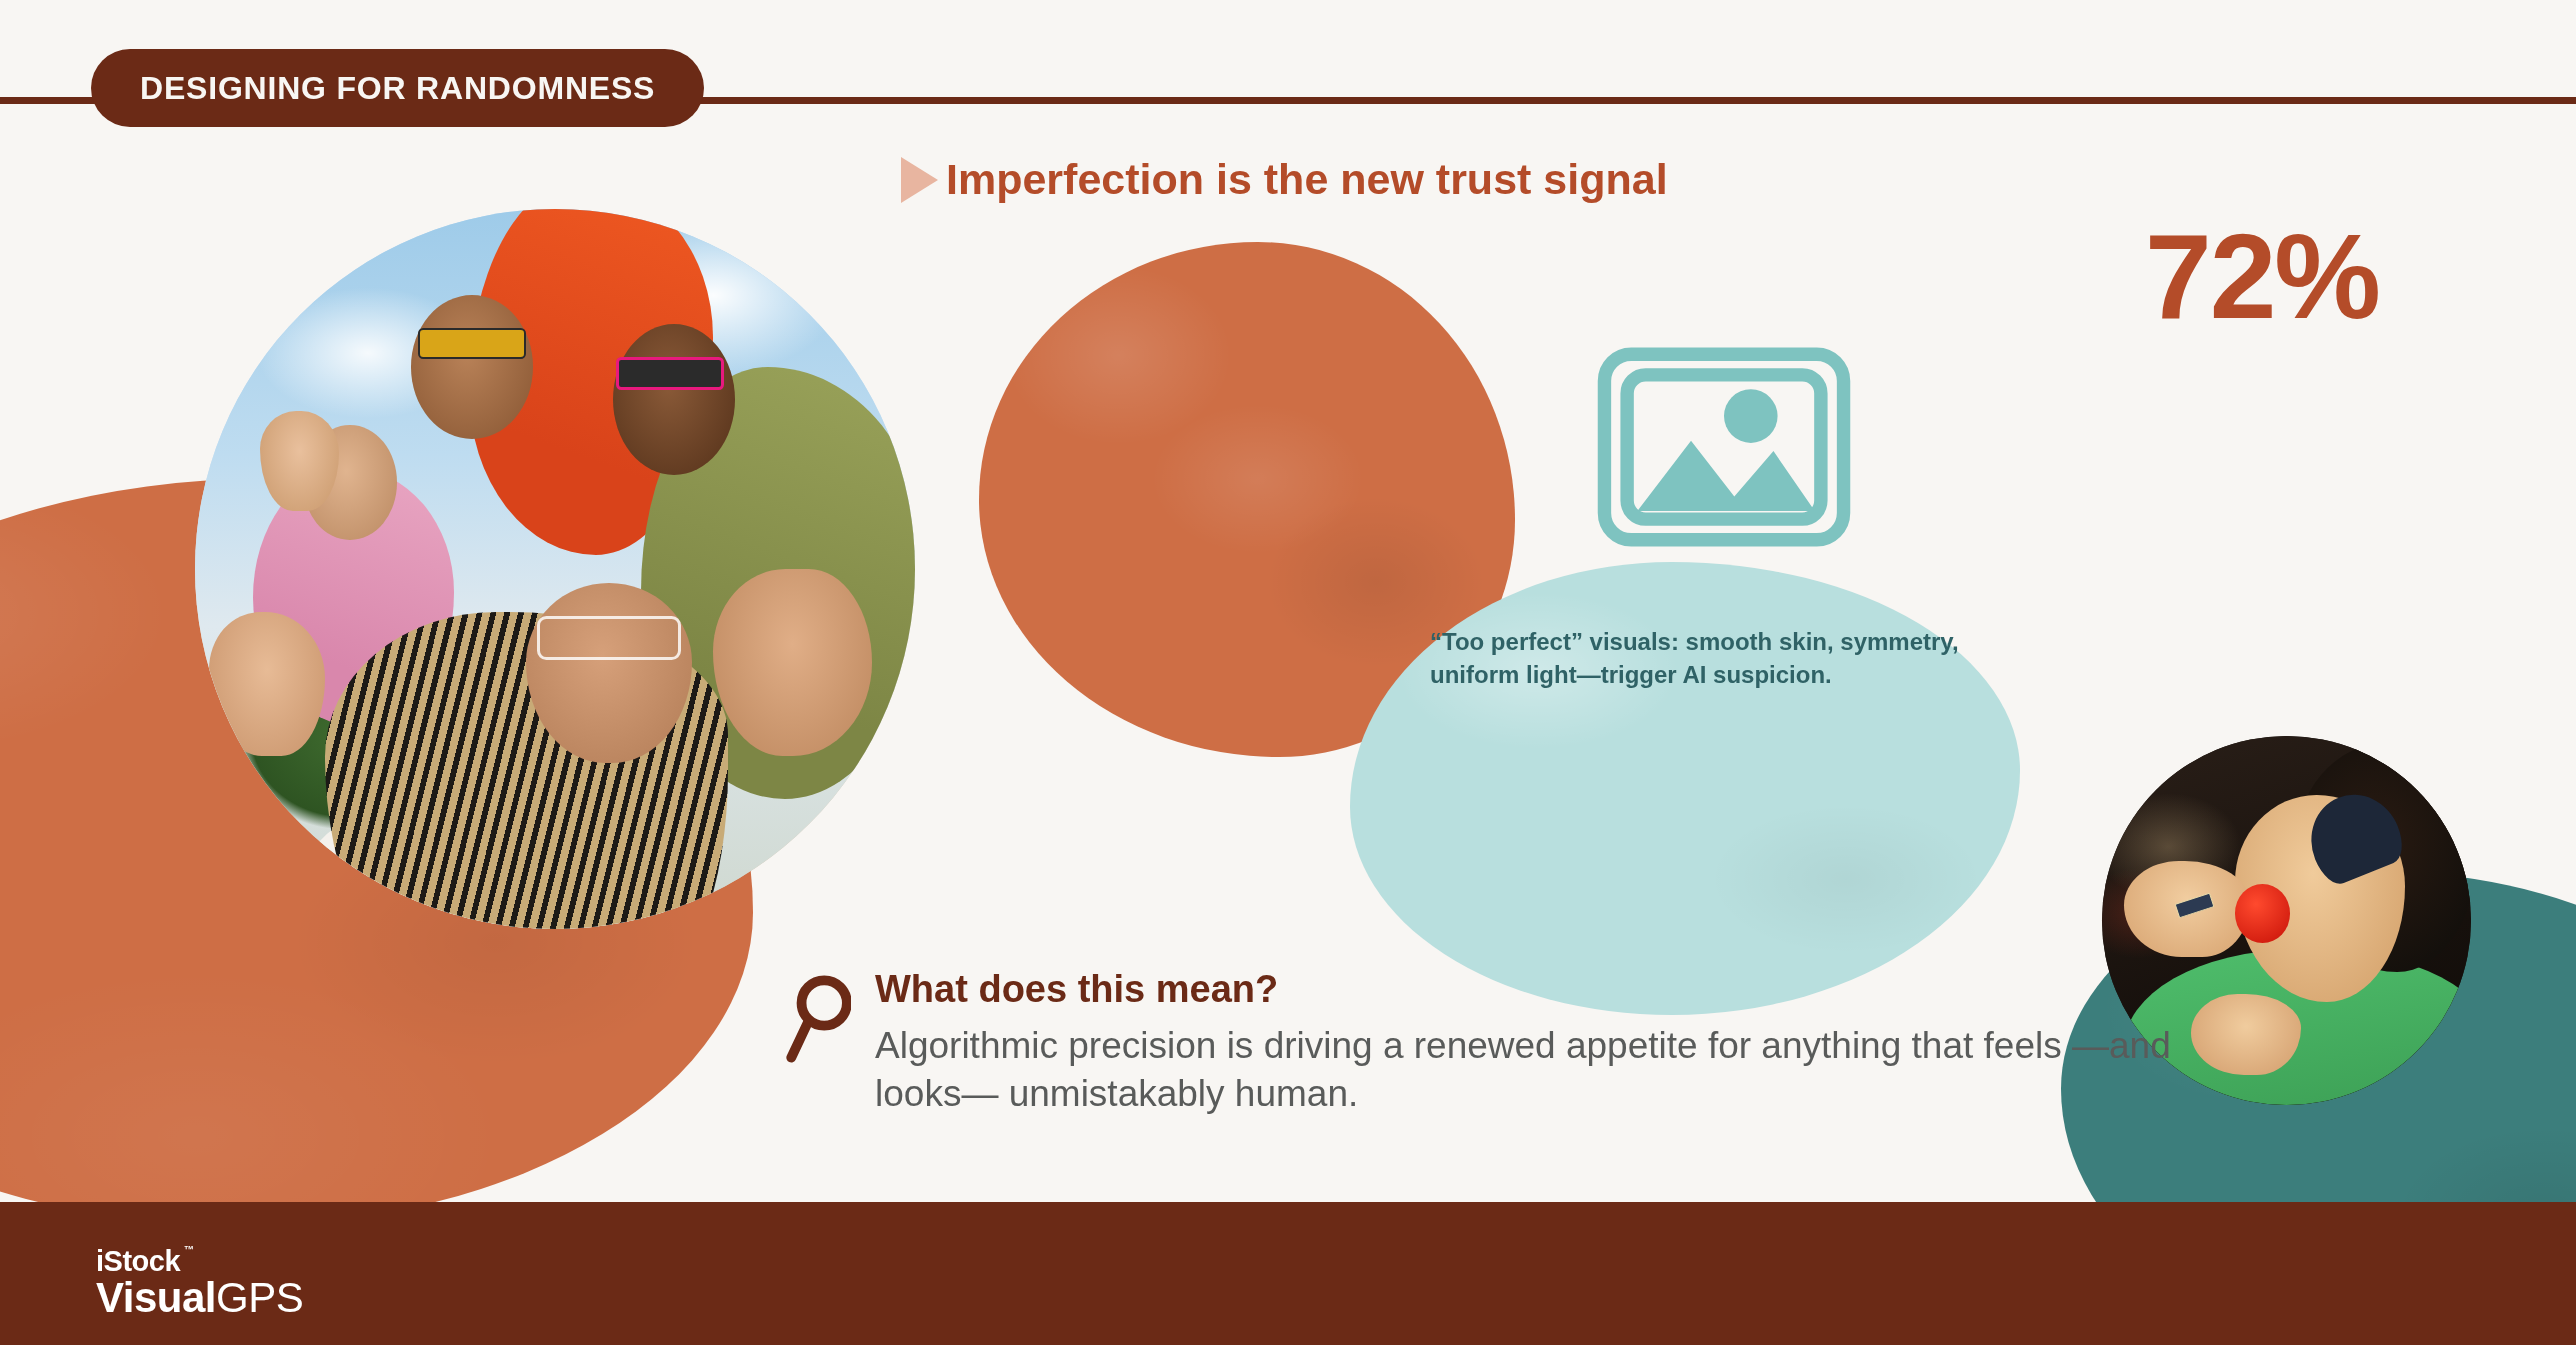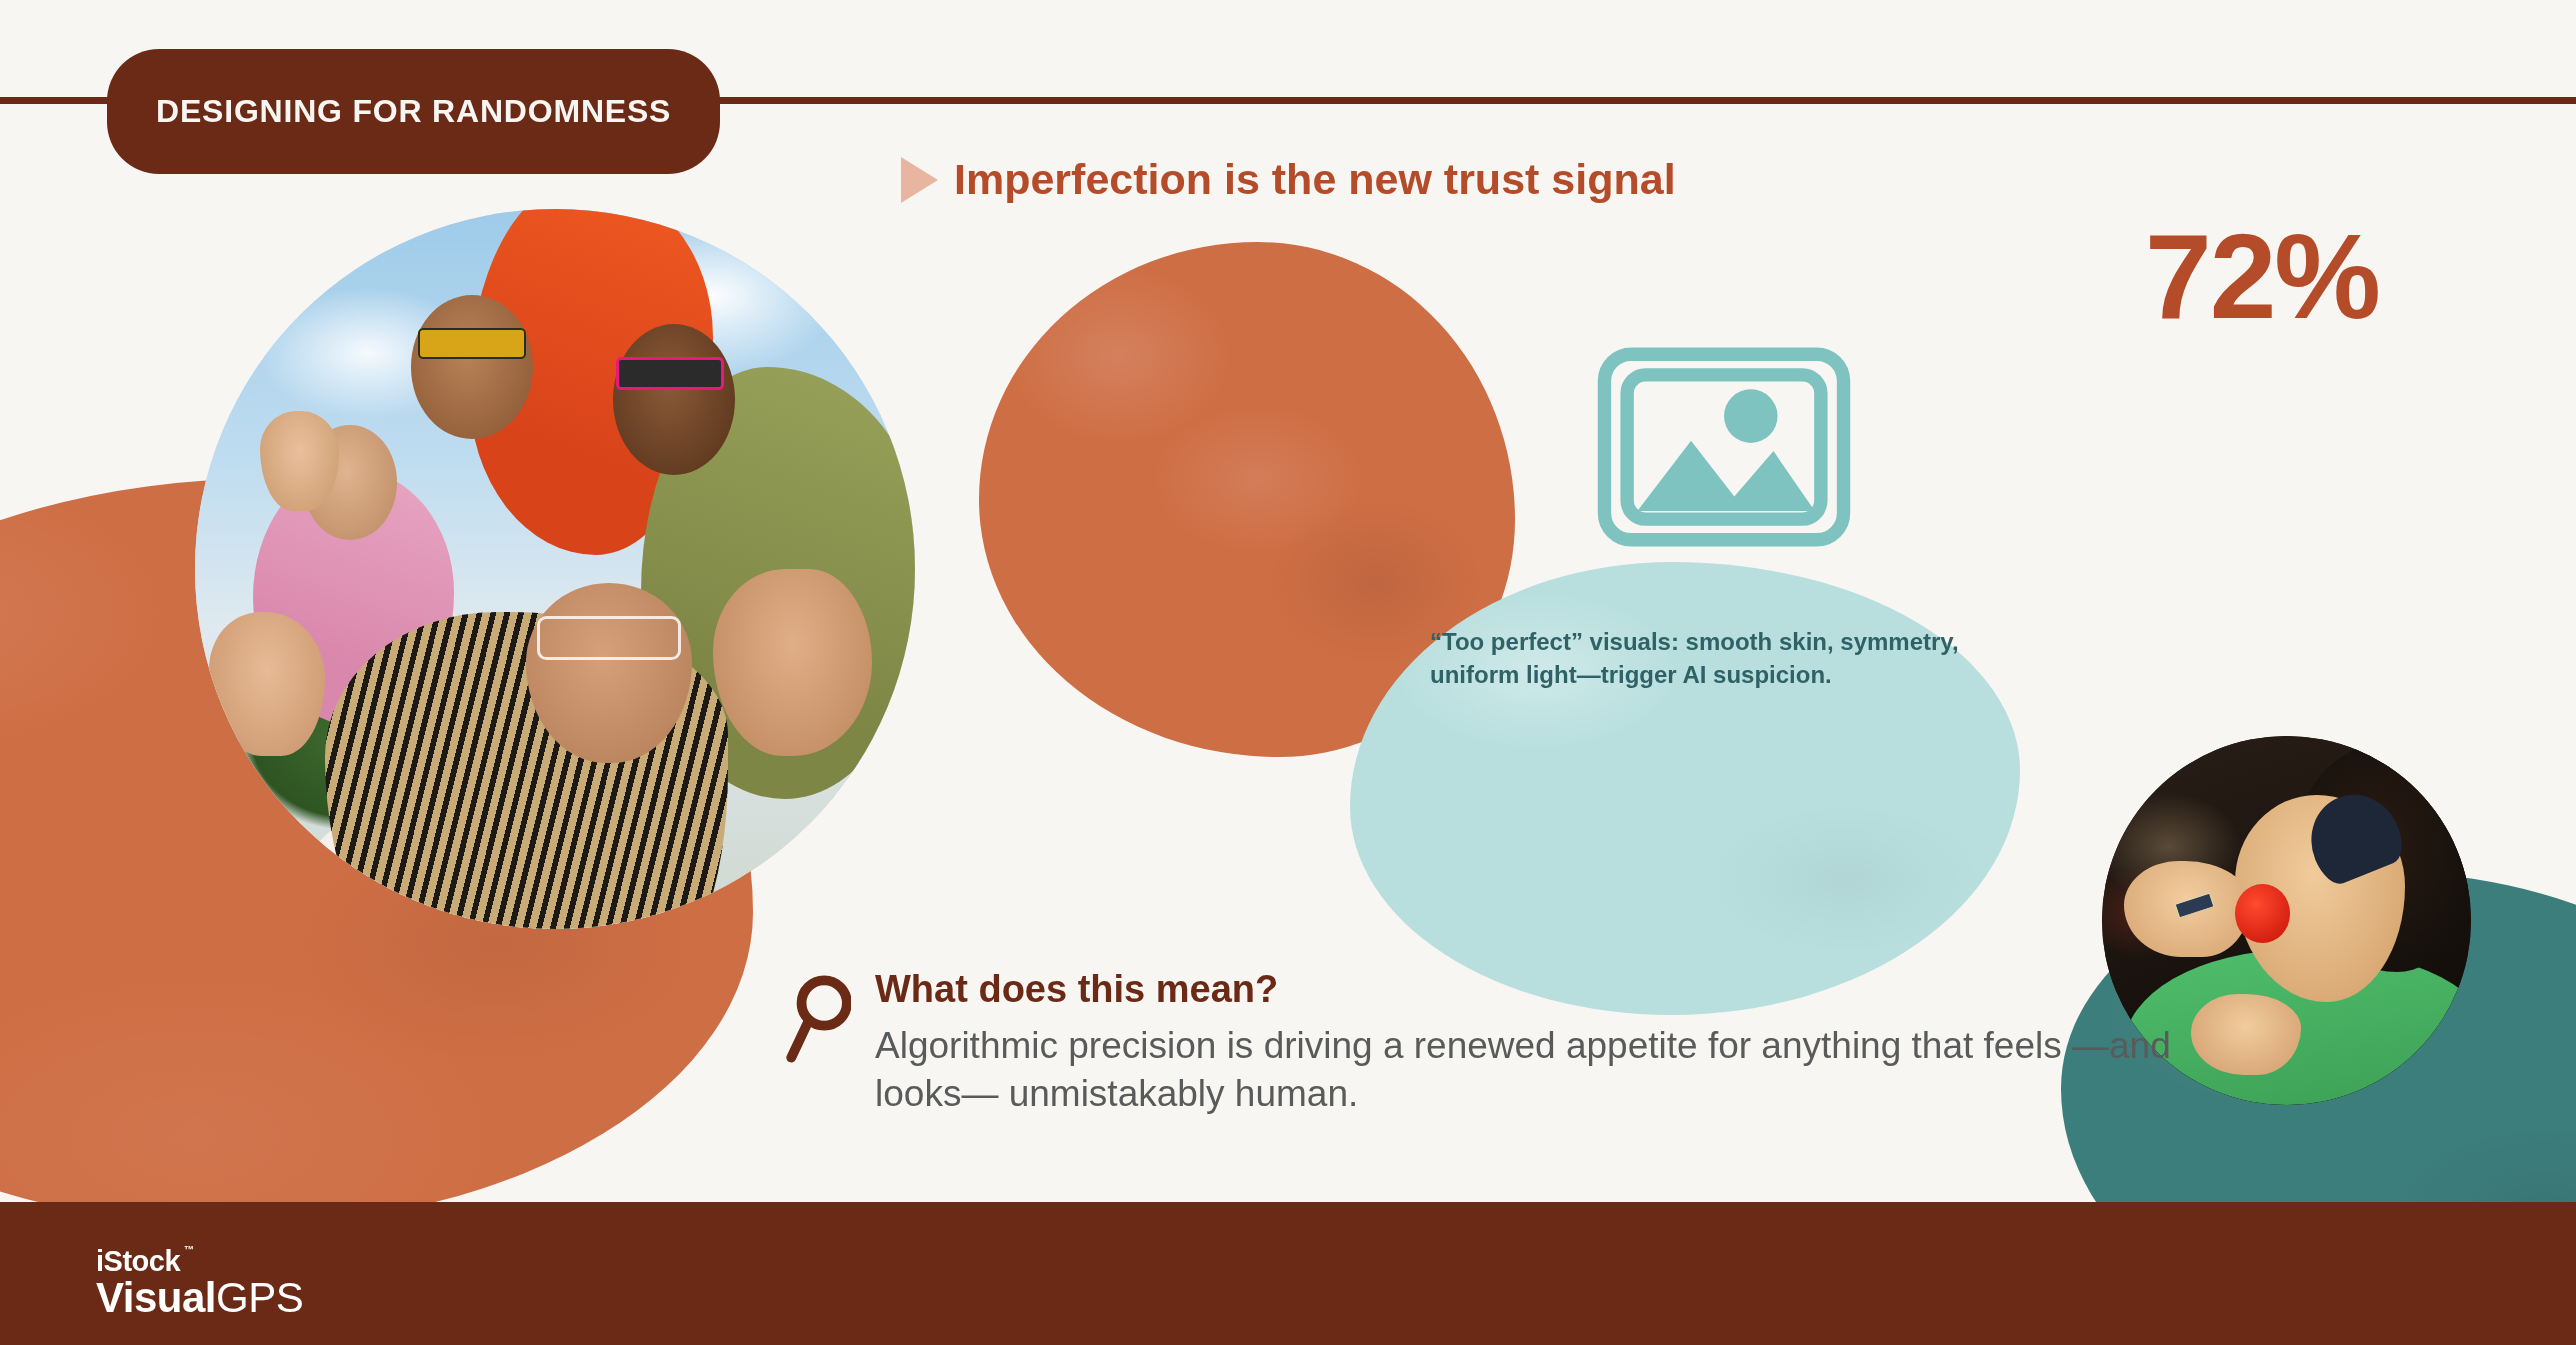--- a/index.html
+++ b/index.html
@@ -39,38 +39,38 @@
     border-radius:46% 54% 40% 60% / 44% 38% 62% 56%;
   }
 
   
   .head-rule {
     position:absolute; left:0; top:97px;
     width:100%; height:6.7px;
     background:#6B2A16;
   }
   .head-pill {
-    position:absolute; left:107px; top:49px;
-    height:125px; padding:0 49px;
+    position:absolute; left:91px; top:49px;
+    height:78px; padding:0 49px;
     display:flex; align-items:center;
     background:#6B2A16;
     border-radius:52px;
   }
   .head-pill-label {
     color:#F8F6F3;
     font-size:32px;
     font-weight:bold;
     letter-spacing:0.8px;
     white-space:nowrap;
   }
 
   
   .headline-row {
     position:absolute; left:901px; top:155px;
-    display:flex; align-items:center; gap:16px;
+    display:flex; align-items:center; gap:8px;
   }
   .tri-bullet {
     width:0; height:0;
     border-top:23px solid transparent;
     border-bottom:23px solid transparent;
     border-left:37px solid #E8B5A0;
     flex:none;
   }
   .headline-text {
     color:#B44C29;

